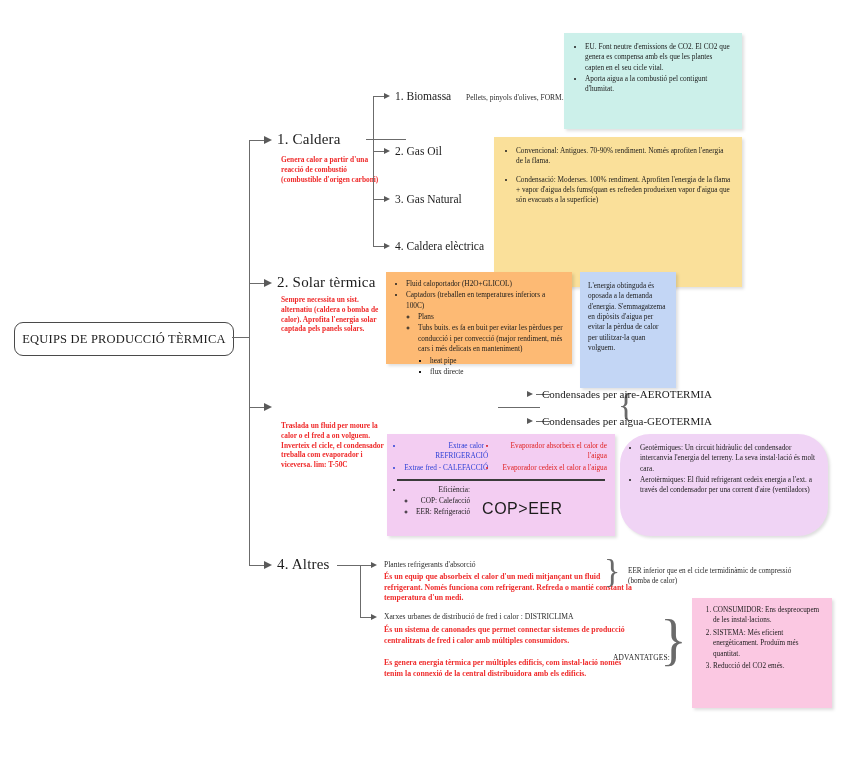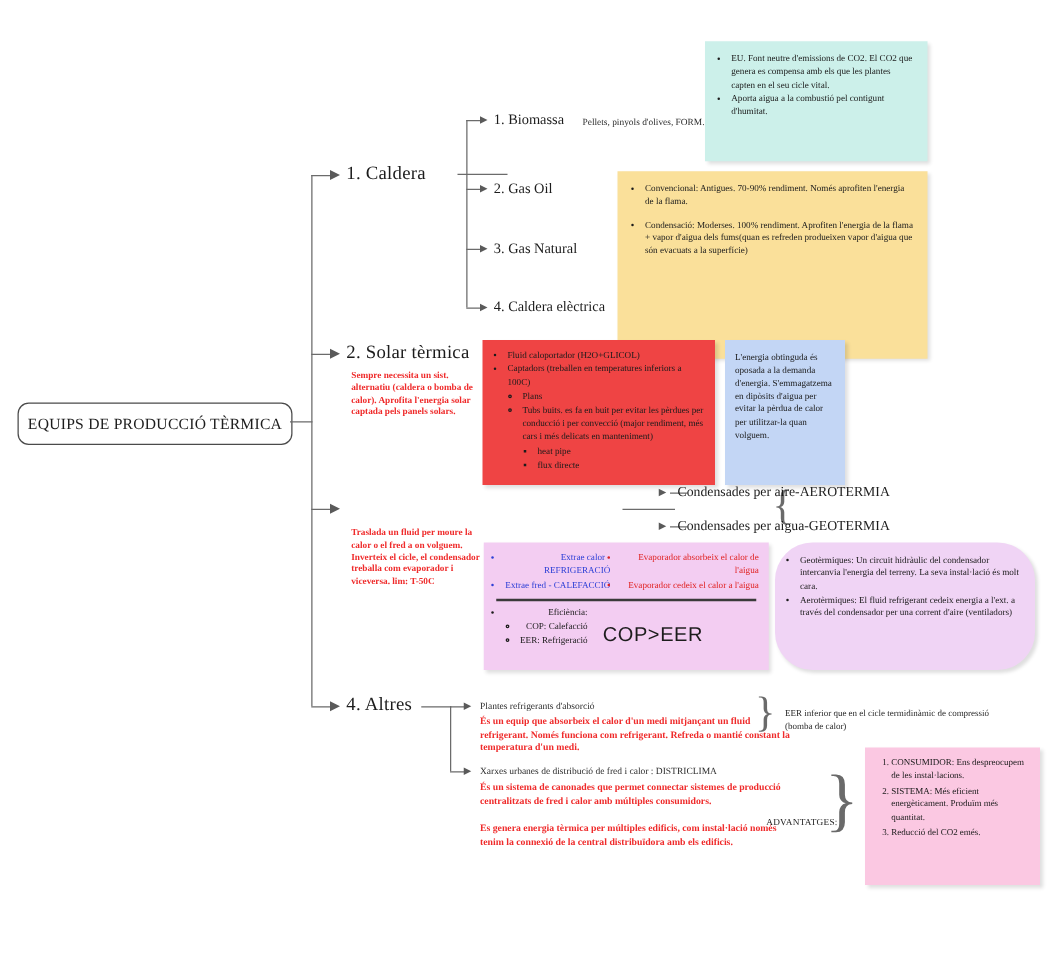--- a/index.html
+++ b/index.html
@@ -47,21 +47,21 @@
   .redbig{color:#ef2b2b;font-size:7.8px;line-height:1.35;font-weight:bold;}
 
   
   .note{box-shadow:2px 2px 3px rgba(0,0,0,.13);}
   .note ul{margin:0;padding-left:11px;}
   .note li{margin:0 0 1px 0;}
   .note-txt{font-size:7.3px;line-height:1.42;color:#1b1b1b;}
 
   #box-biomassa{left:564px;top:33px;width:178px;height:96px;background:#ccf0ea;padding:9px 10px;box-sizing:border-box;}
   #box-gas{left:494px;top:137px;width:248px;height:150px;background:#fae09a;padding:9px 11px;box-sizing:border-box;}
-  #box-solar-a{left:386px;top:272px;width:186px;height:116px;background:#ef4444;padding:7px 9px;box-sizing:border-box;}
+  #box-solar-a{left:386px;top:272px;width:186px;height:92px;background:#fdba74;padding:7px 9px;box-sizing:border-box;}
   #box-solar-b{left:580px;top:272px;width:96px;height:116px;background:#c3d6f5;padding:9px 8px;box-sizing:border-box;}
   #box-hp-a{left:387px;top:434px;width:228px;height:102px;background:#f3cdf2;padding:7px 8px;box-sizing:border-box;text-align:right;}
   #box-hp-b{left:620px;top:434px;width:208px;height:102px;background:#f0d4f5;padding:9px 9px;box-sizing:border-box;border-radius:30px;}
   #box-advantages{left:692px;top:598px;width:140px;height:110px;background:#fbc8e2;padding:7px 8px;box-sizing:border-box;}
 
   .note ul.nested{padding-left:12px;margin-top:1px;}
   .sub-bullet{list-style:circle;}
   .sq{list-style:square;}
 
   
@@ -106,20 +106,21 @@
   <div class="ln h abs" style="left:249px;top:283px;width:16px;"></div>
   <div class="arrow abs" style="left:264px;top:278.5px;"></div>
 
   <div class="ln h abs" style="left:249px;top:407px;width:16px;"></div>
   <div class="arrow abs" style="left:264px;top:402.5px;"></div>
 
   <div class="ln h abs" style="left:249px;top:565px;width:16px;"></div>
   <div class="arrow abs" style="left:264px;top:560.5px;"></div>
 
   <div class="abs l1" style="left:277px;top:131px;">1. Caldera</div>
+  <div class="abs red" style="left:281px;top:155px;width:100px;">Genera calor a partir d'una reacció de combustió (combustible d'origen carboni)</div>
 
   <div class="ln h abs" style="left:366px;top:139px;width:40px;"></div>
   <div class="ln v abs" style="left:373px;top:96px;height:150px;"></div>
 
   <div class="ln h abs" style="left:373px;top:96px;width:12px;"></div>
   <div class="arrow sm abs" style="left:384px;top:92.5px;"></div>
   <div class="abs l2" style="left:395px;top:90px;">1.  Biomassa</div>
   <div class="abs tiny" style="left:466px;top:93px;">Pellets, pinyols d'olives, FORM...</div>
 
   <div class="ln h abs" style="left:373px;top:151px;width:12px;"></div>

